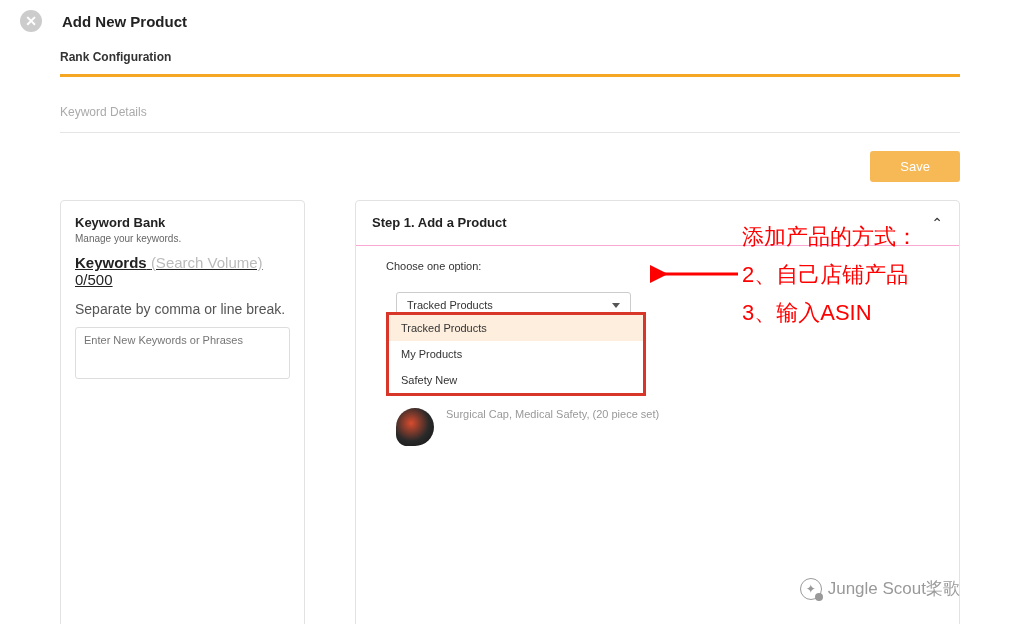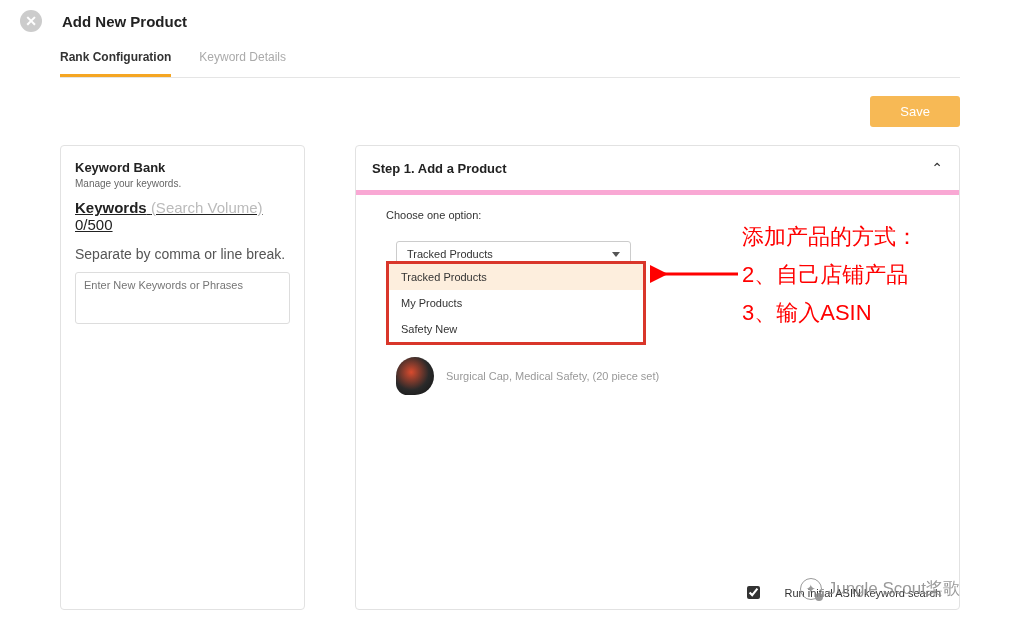--- a/index.html
+++ b/index.html
@@ -33,20 +33,21 @@
 .page-title {
   font-size: 15px;
   font-weight: 700;
   color: #222;
 }
 .tabs {
   display: flex;
   gap: 28px;
   margin: 18px 60px 0 60px;
   border-bottom: 1px solid #e5e5e5;
+  flex-direction: column;
 }
 .tab {
   font-size: 12px;
   color: #333;
   padding-bottom: 10px;
   cursor: pointer;
   border-bottom: 3px solid transparent;
 }
 .tab.active {
   border-bottom-color: #f5a623;
@@ -119,23 +120,22 @@
 .right-panel {
   flex: 1;
   height: 465px;
   display: flex;
   flex-direction: column;
   position: relative;
 }
 .step-header {
   display: flex;
   justify-content: space-between;
-  align-items: center;
   padding: 14px 16px;
-  border-bottom: 5px solid #f9a8d4;
+  border-bottom: 1px solid #f9a8d4;
 }
 .step-title {
   font-size: 13px;
   font-weight: 700;
   color: #222;
 }
 .chev { font-size: 14px; color: #333; cursor: pointer; }
 .step-body {
   padding: 14px 30px;
   flex: 1;
@@ -176,21 +176,20 @@
 }
 .dropdown-item {
   font-size: 11px;
   padding: 7px 12px;
   color: #333;
   cursor: pointer;
 }
 .dropdown-item.sel { background: #fdeedd; }
 .product-row {
   display: flex;
-  align-items: center;
   gap: 12px;
   margin-top: 90px;
   margin-left: 10px;
 }
 .product-thumb {
   width: 38px;
   height: 38px;
   background: radial-gradient(circle at 40% 40%, #d94b2e 0%, #2a2a2a 55%, #111 100%);
   border-radius: 50% 50% 50% 30%;
 }

